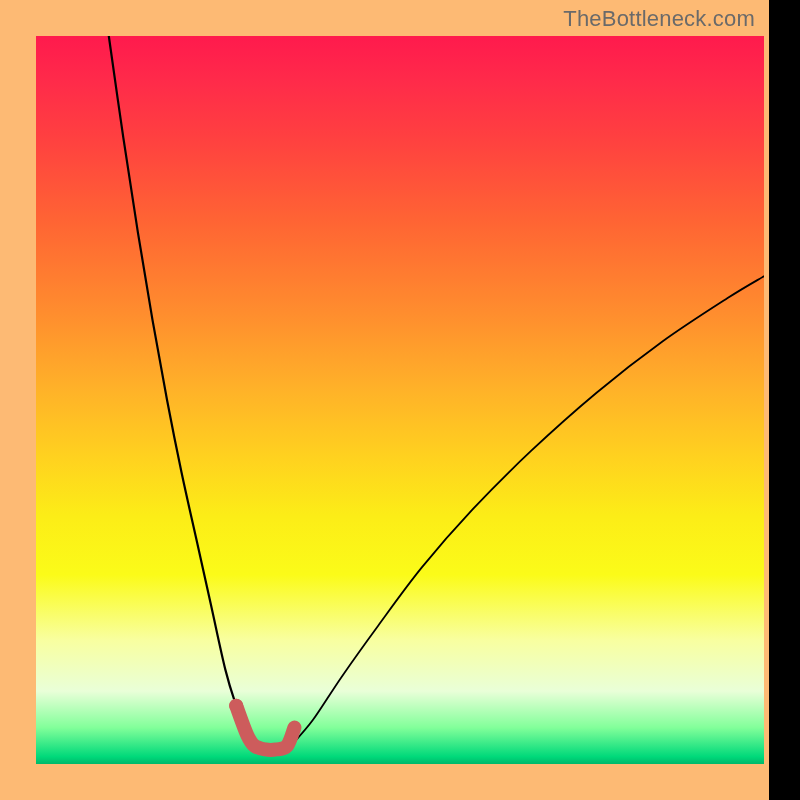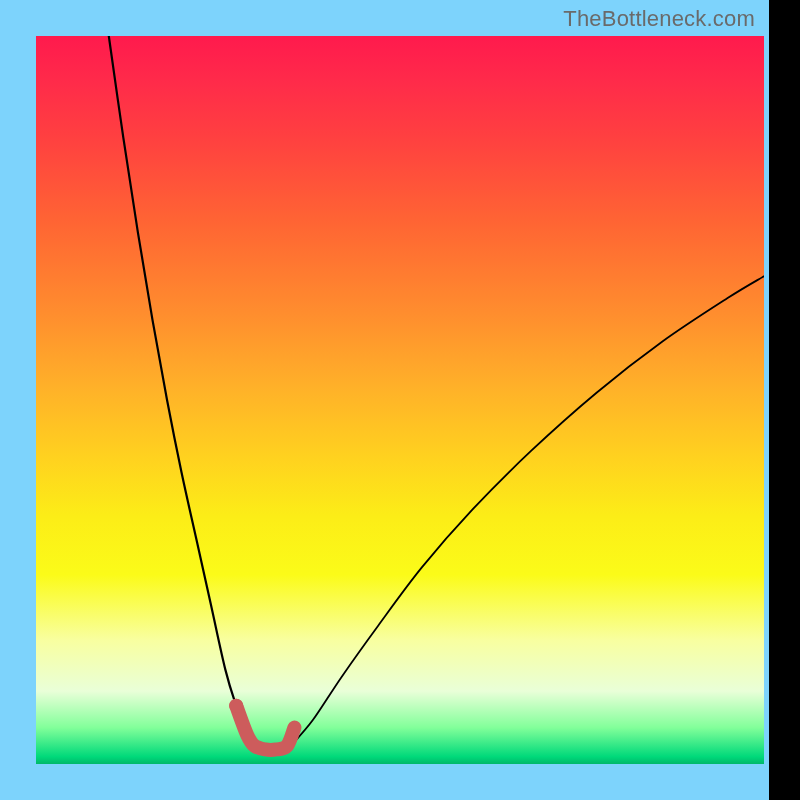--- a/index.html
+++ b/index.html
@@ -10,21 +10,21 @@
     background: #000;
     font-family: Arial, Helvetica, sans-serif;
     overflow: hidden;
   }
   .frame {
     position: absolute;
     left: 0;
     top: 0;
     width: 769px;
     height: 800px;
-    background: #7dd3fc;
+    background: #fdba74;
   }
   .plot-area {
     position: absolute;
     left: 36px;
     top: 36px;
     width: 728px;
     height: 728px;
     overflow: hidden;
   }
   .gradient {

